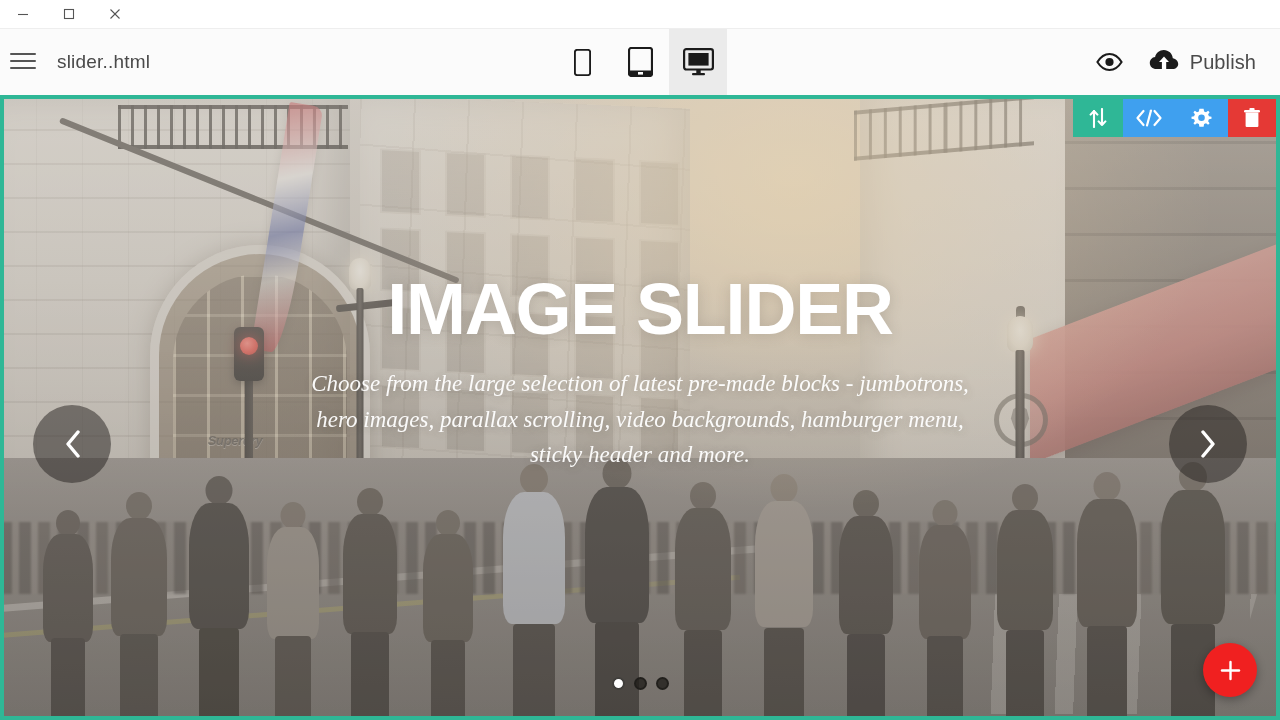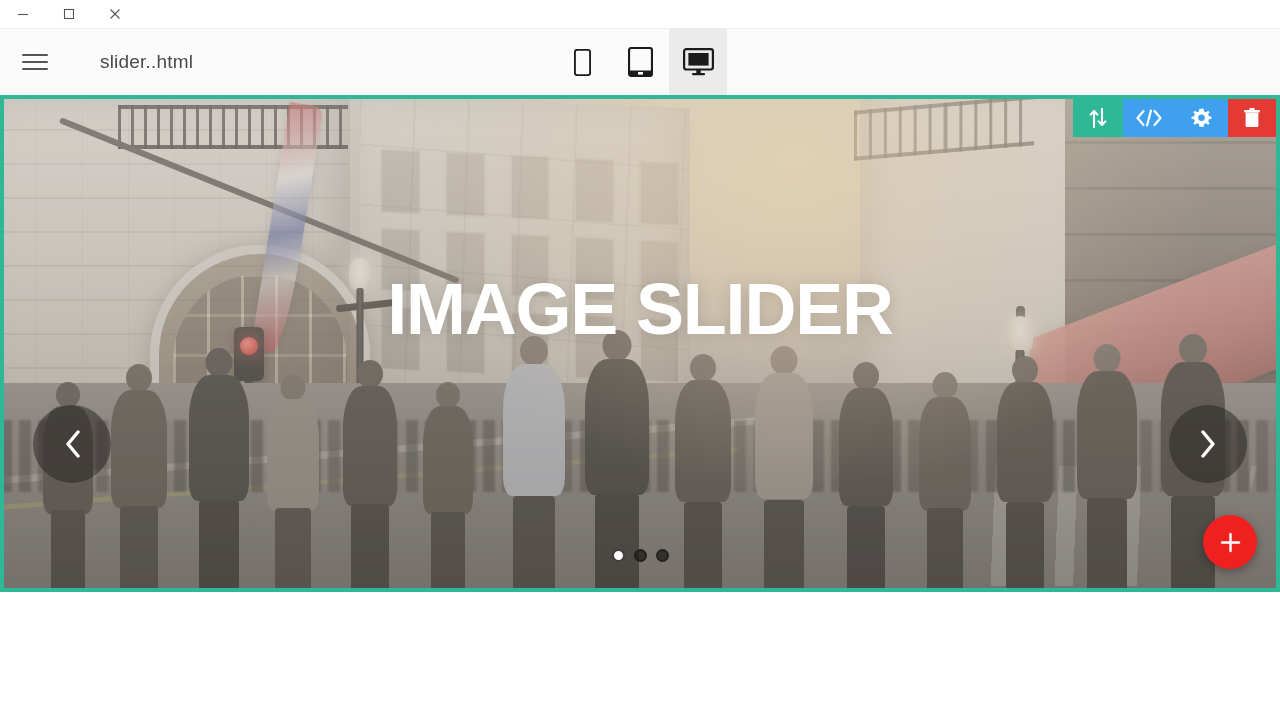--- a/index.html
+++ b/index.html
@@ -75,21 +75,21 @@
   
   .toolbar {
     position: absolute;
     top: 29px; left: 0;
     width: 1280px; height: 66px;
     background: #fbfbfb;
     display: flex;
     align-items: center;
     z-index: 55;
   }
-  .tb-left { display: flex; align-items: center; padding-left: 22px; flex: 0 0 auto; gap: 31px; }
+  .tb-left { display: flex; align-items: flex-start; padding-left: 10px; flex: 0 0 auto; }
   .hamburger { width: 26px; height: 20px; display: flex; flex-direction: column; justify-content: space-between; padding: 2px 0; }
   .hamburger span { display: block; height: 2px; background: #555555; border-radius: 1px; }
   .file-name {
     margin-left: 21px;
     font-size: 19px;
     color: #4a4a4a;
     font-weight: 400;
     letter-spacing: .2px;
     white-space: nowrap;
   }
@@ -119,21 +119,21 @@
     flex: 0 0 auto;
   }
   .eye-btn { display: flex; align-items: center; justify-content: center; width: 30px; height: 30px; }
   .publish-btn { display: flex; align-items: center; gap: 11px; }
   .publish-label { font-size: 20px; color: #4a4a4a; letter-spacing: .1px; }
 
   
   .canvas {
     position: absolute;
     top: 95px; left: 0;
-    width: 1280px; height: 497px;
+    width: 1280px; height: 625px;
     overflow: hidden;
     background: #8c8c8c;
   }
   .block-selected {
     position: absolute;
     inset: 0;
     border: 4px solid #2fb796;
     z-index: 40;
     pointer-events: none;
   }
@@ -548,20 +548,38 @@
           <svg width="31" height="28" viewBox="0 0 31 28">
             <rect x="1.1" y="1.1" width="28.8" height="20.4" rx="2.2" fill="none" stroke="#1b1b1b" stroke-width="2.2"></rect>
             <rect x="5.4" y="5" width="20.2" height="12.6" fill="#1b1b1b"></rect>
             <rect x="13.3" y="21.5" width="4.4" height="4.3" fill="#1b1b1b"></rect>
             <rect x="9" y="25" width="13" height="2.2" rx="1" fill="#1b1b1b"></rect>
           </svg>
         </div>
       </div>
     </div>
 
+    <div class="tb-right">
+      <div class="eye-btn">
+        <svg width="27" height="18" viewBox="0 0 27 18">
+          <path d="M1.4 9 C5 3.2 9.2 1 13.5 1 C17.8 1 22 3.2 25.6 9 C22 14.8 17.8 17 13.5 17 C9.2 17 5 14.8 1.4 9 Z" fill="none" stroke="#1b1b1b" stroke-width="2"></path>
+          <circle cx="13.5" cy="9" r="4.1" fill="#1b1b1b"></circle>
+        </svg>
+      </div>
+      <div class="publish-btn">
+        <span>
+          <svg width="30" height="22" viewBox="0 0 30 22">
+            <path d="M7.4 20 C3.4 20 0.8 17.2 0.8 13.9 C0.8 10.8 3.1 8.3 6.1 8 C6.9 4 10.5 1 14.8 1 C19.5 1 23.4 4.6 23.8 9.2 C26.8 9.6 29.2 12 29.2 15 C29.2 17.9 26.8 20 23.7 20 Z" fill="#1b1b1b"></path>
+            <rect x="12.9" y="11" width="4.3" height="9" fill="#ffffff"></rect>
+            <path d="M15 7.6 L20 13 L10 13 Z" fill="#ffffff"></path>
+          </svg>
+        </span>
+        <span class="publish-label">Publish</span>
+      </div>
+    </div>
   </div>
 
   <div class="canvas">
 
     <div class="photo">
       <div class="sky"></div>
 
       <div class="bldg-mid"></div>
       <div class="win-grid">
         <i></i>
@@ -699,20 +717,21 @@
           <div class="legs" style="width:44px;height:96px;background:#24211d;"></div>
         </div>
       </div>
 
       <div class="photo-warm"></div>
       <div class="photo-overlay"></div>
     </div>
 
     <div class="hero">
       <div class="hero-title">IMAGE SLIDER</div>
+      <div class="hero-sub">Choose from the large selection of latest pre-made blocks - jumbotrons, hero images, parallax scrolling, video backgrounds, hamburger menu, sticky header and more.</div>
     </div>
 
     <div class="carousel-arrow arrow-left">
       <span>
         <svg width="17" height="28" viewBox="0 0 17 28">
           <path d="M14 2 L4 14 L14 26" fill="none" stroke="#ffffff" stroke-width="3.4" stroke-linecap="round" stroke-linejoin="round"></path>
         </svg>
       </span>
     </div>
     <div class="carousel-arrow arrow-right">

